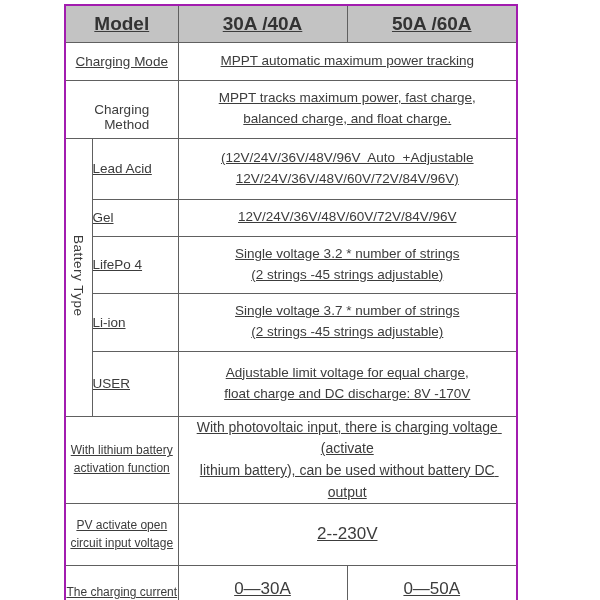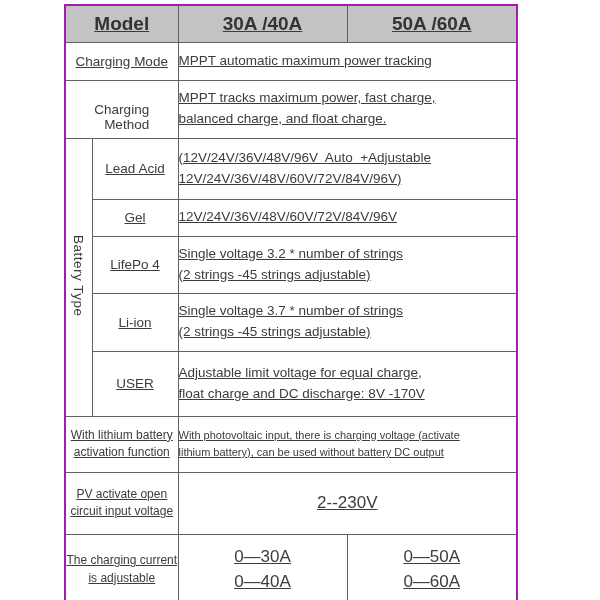--- a/index.html
+++ b/index.html
@@ -59,39 +59,39 @@
   td.label-center {
     text-align: center;
     white-space: pre-line;
   }
   td.label-center .blk {
     display: inline-block;
     text-align: right;
     white-space: pre-line;
   }
   td.sub-label {
-    text-align: center;
+    text-align: left;
     padding-left: 11px;
   }
   td.value {
-    text-align: left;
+    text-align: center;
     padding-left: 12px;
     white-space: pre-wrap;
     line-height: 1.55;
   }
   td.label-small {
     font-size: 12px;
     text-align: center;
     padding-left: 5px;
     white-space: pre-line;
     line-height: 1.45;
   }
   td.value-small {
-    font-size: 11px;
-    text-align: left;
+    font-size: 14px;
+    text-align: center;
     padding-left: 12px;
     white-space: pre-wrap;
     line-height: 1.55;
   }
   td.value-big {
     text-align: center;
     font-size: 17px;
     white-space: pre-line;
     line-height: 1.45;
   }

